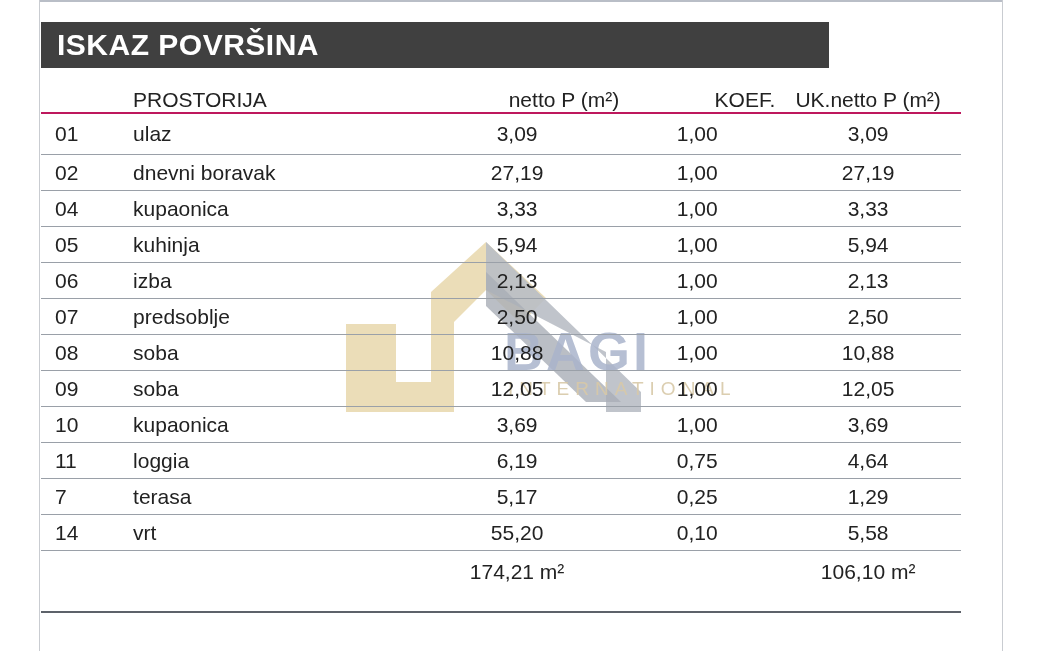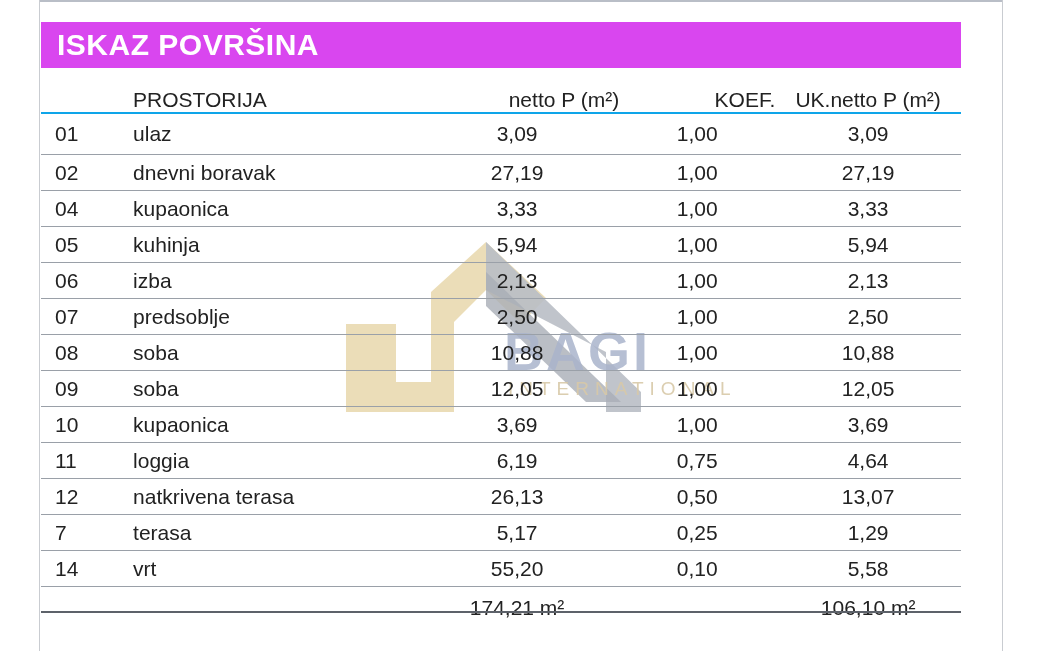--- a/index.html
+++ b/index.html
@@ -74,23 +74,23 @@
     color: #d8c9a8;
     opacity: .9;
     font-family: "Liberation Sans", sans-serif;
   }
 
   
   .title-bar {
     position: absolute;
     left: 41px;
     top: 22px;
-    width: 920px;
+    width: 788px;
     height: 46px;
-    background: #d946ef;
+    background: #404040;
     display: flex;
     align-items: center;
   }
   .title-bar .title {
     margin-left: 16px;
     color: #ffffff;
     font-size: 30px;
     font-weight: bold;
     letter-spacing: .5px;
     font-family: "Liberation Sans", sans-serif;
@@ -112,21 +112,21 @@
   }
   table.areas th, table.areas td {
     padding: 0;
     font-weight: normal;
     background: transparent;
   }
   thead th {
     height: 42px;
     vertical-align: bottom;
     padding-bottom: 4px;
-    border-bottom: 2px solid #0ea5e9;
+    border-bottom: 2px solid #be185d;
   }
   thead th .hdr {
     display: inline-block;
   }
   tbody tr td {
     height: 35px;
     border-bottom: 1px solid #9aa0a8;
   }
   tbody tr:first-child td {
     height: 40px;
@@ -259,27 +259,20 @@
           <td class="c-uk">3,69</td>
         </tr>
         <tr>
           <td class="c-num">11</td>
           <td class="c-name">loggia</td>
           <td class="c-netto">6,19</td>
           <td class="c-koef">0,75</td>
           <td class="c-uk">4,64</td>
         </tr>
         <tr>
-          <td class="c-num">12</td>
-          <td class="c-name">natkrivena terasa</td>
-          <td class="c-netto">26,13</td>
-          <td class="c-koef">0,50</td>
-          <td class="c-uk">13,07</td>
-        </tr>
-        <tr>
           <td class="c-num">7</td>
           <td class="c-name">terasa</td>
           <td class="c-netto">5,17</td>
           <td class="c-koef">0,25</td>
           <td class="c-uk">1,29</td>
         </tr>
         <tr>
           <td class="c-num">14</td>
           <td class="c-name">vrt</td>
           <td class="c-netto">55,20</td>

